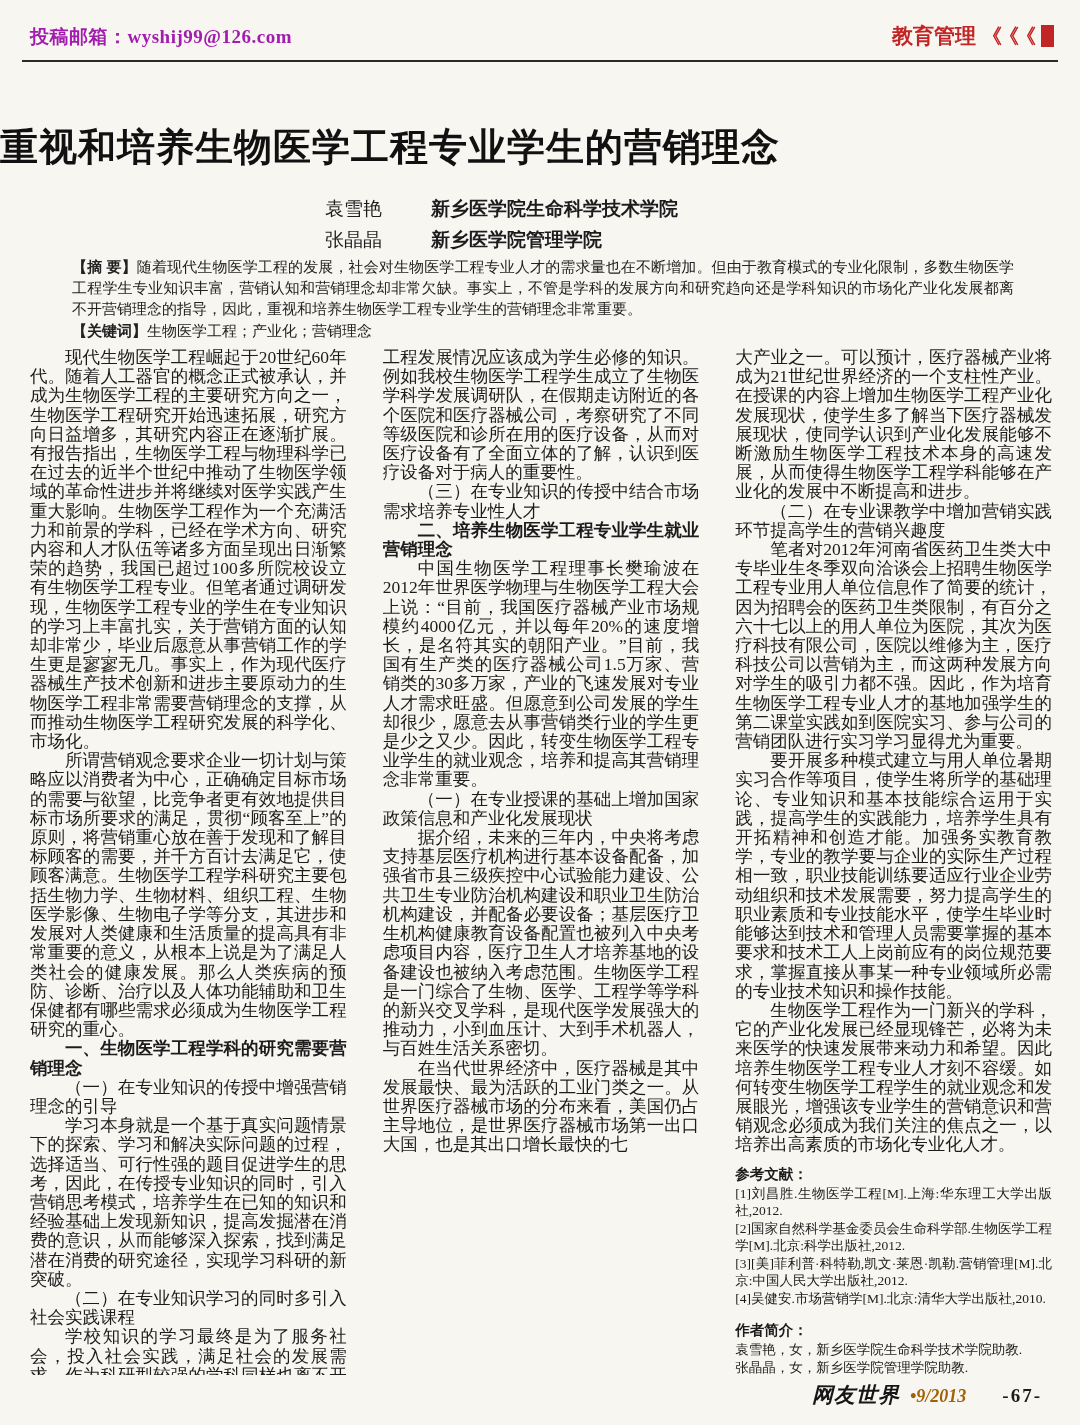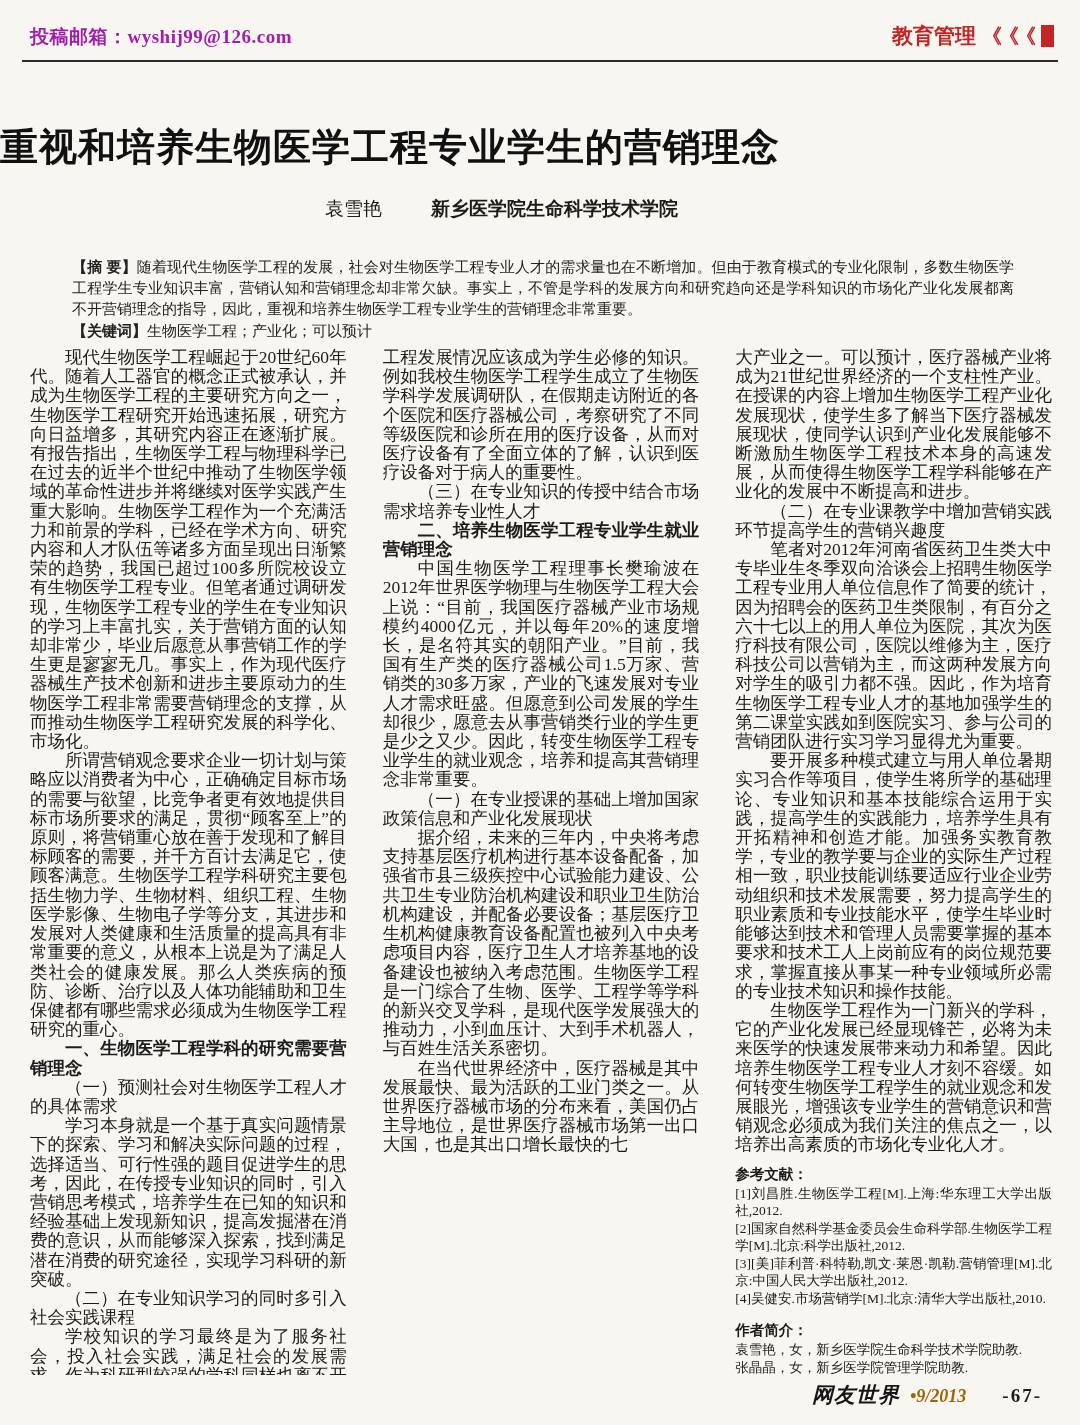--- a/index.html
+++ b/index.html
@@ -64,33 +64,37 @@
   </div>
   <div class="rule"></div>
 
   <h1 class="title">重视和培养生物医学工程专业学生的营销理念</h1>
 
   <div class="authors">
     <div class="author-row">
       <span class="a-name">袁雪艳</span>
       <span class="a-aff">新乡医学院生命科学技术学院</span>
     </div>
+    <div class="author-row">
+      <span class="a-name">张晶晶</span>
+      <span class="a-aff">新乡医学院管理学院</span>
+    </div>
   </div>
 
   <div class="abstract">
     <p class="abs-p"><span class="abs-label">【摘  要】</span><span>随着现代生物医学工程的发展，社会对生物医学工程专业人才的需求量也在不断增加。但由于教育模式的专业化限制，多数生物医学工程学生专业知识丰富，营销认知和营销理念却非常欠缺。事实上，不管是学科的发展方向和研究趋向还是学科知识的市场化产业化发展都离不开营销理念的指导，因此，重视和培养生物医学工程专业学生的营销理念非常重要。</span></p>
-    <p class="abs-p"><span class="abs-label">【关键词】</span><span>生物医学工程；产业化；可以预计</span></p>
+    <p class="abs-p"><span class="abs-label">【关键词】</span><span>生物医学工程；产业化；营销理念</span></p>
   </div>
 
   <div class="columns">
     <div class="col">
         <p class="para indent">现代生物医学工程崛起于20世纪60年代。随着人工器官的概念正式被承认，并成为生物医学工程的主要研究方向之一，生物医学工程研究开始迅速拓展，研究方向日益增多，其研究内容正在逐渐扩展。有报告指出，生物医学工程与物理科学已在过去的近半个世纪中推动了生物医学领域的革命性进步并将继续对医学实践产生重大影响。生物医学工程作为一个充满活力和前景的学科，已经在学术方向、研究内容和人才队伍等诸多方面呈现出日渐繁荣的趋势，我国已超过100多所院校设立有生物医学工程专业。但笔者通过调研发现，生物医学工程专业的学生在专业知识的学习上丰富扎实，关于营销方面的认知却非常少，毕业后愿意从事营销工作的学生更是寥寥无几。事实上，作为现代医疗器械生产技术创新和进步主要原动力的生物医学工程非常需要营销理念的支撑，从而推动生物医学工程研究发展的科学化、市场化。</p>
         <p class="para indent">所谓营销观念要求企业一切计划与策略应以消费者为中心，正确确定目标市场的需要与欲望，比竞争者更有效地提供目标市场所要求的满足，贯彻“顾客至上”的原则，将营销重心放在善于发现和了解目标顾客的需要，并千方百计去满足它，使顾客满意。生物医学工程学科研究主要包括生物力学、生物材料、组织工程、生物医学影像、生物电子学等分支，其进步和发展对人类健康和生活质量的提高具有非常重要的意义，从根本上说是为了满足人类社会的健康发展。那么人类疾病的预防、诊断、治疗以及人体功能辅助和卫生保健都有哪些需求必须成为生物医学工程研究的重心。</p>
         <p class="para indent heading">一、生物医学工程学科的研究需要营销理念</p>
-        <p class="para indent">（一）预测社会对生物医学工程人才的具体需求</p>
+        <p class="para indent">（一）在专业知识的传授中增强营销理念的引导</p>
         <p class="para indent">学习本身就是一个基于真实问题情景下的探索、学习和解决实际问题的过程，选择适当、可行性强的题目促进学生的思考，因此，在传授专业知识的同时，引入营销思考模式，培养学生在已知的知识和经验基础上发现新知识，提高发掘潜在消费的意识，从而能够深入探索，找到满足潜在消费的研究途径，实现学习科研的新突破。</p>
         <p class="para indent">（二）在专业知识学习的同时多引入社会实践课程</p>
         <p class="para indent">学校知识的学习最终是为了服务社会，投入社会实践，满足社会的发展需求。作为科研型较强的学科同样也离不开科研价值的实现，那么了解当下生物医学</p>
       </div>
     <div class="col">
         <p class="para">工程发展情况应该成为学生必修的知识。例如我校生物医学工程学生成立了生物医学科学发展调研队，在假期走访附近的各个医院和医疗器械公司，考察研究了不同等级医院和诊所在用的医疗设备，从而对医疗设备有了全面立体的了解，认识到医疗设备对于病人的重要性。</p>
         <p class="para indent">（三）在专业知识的传授中结合市场需求培养专业性人才</p>
         <p class="para indent heading">二、培养生物医学工程专业学生就业营销理念</p>
         <p class="para indent">中国生物医学工程理事长樊瑜波在2012年世界医学物理与生物医学工程大会上说：“目前，我国医疗器械产业市场规模约4000亿元，并以每年20%的速度增长，是名符其实的朝阳产业。”目前，我国有生产类的医疗器械公司1.5万家、营销类的30多万家，产业的飞速发展对专业人才需求旺盛。但愿意到公司发展的学生却很少，愿意去从事营销类行业的学生更是少之又少。因此，转变生物医学工程专业学生的就业观念，培养和提高其营销理念非常重要。</p>
         <p class="para indent">（一）在专业授课的基础上增加国家政策信息和产业化发展现状</p>

